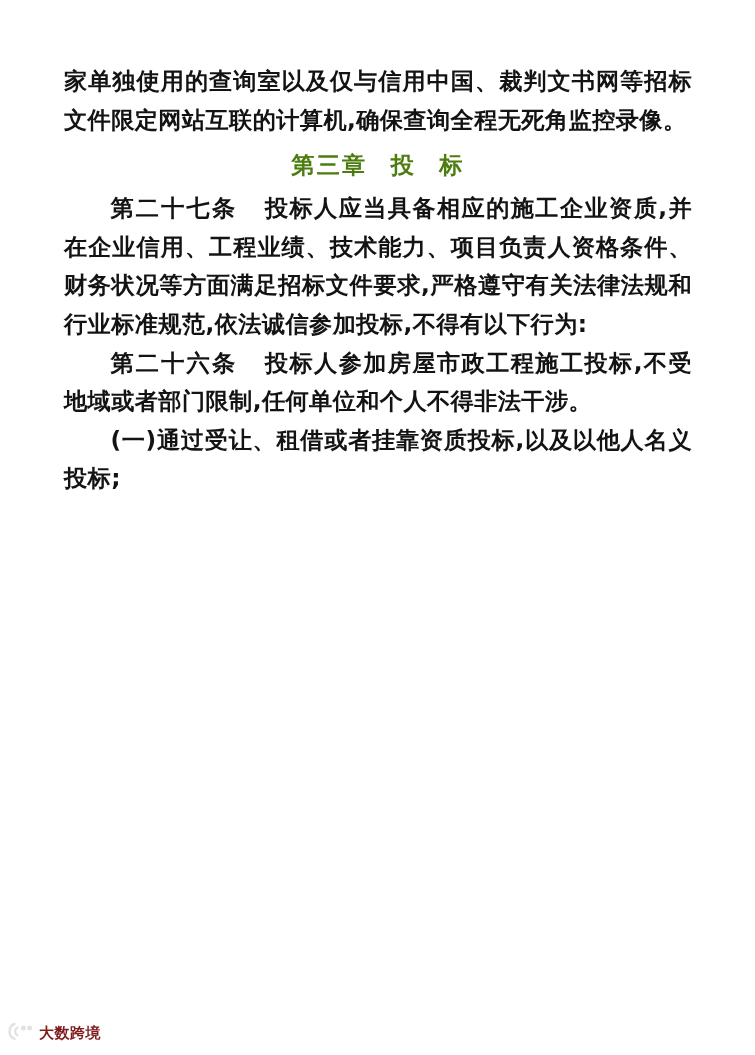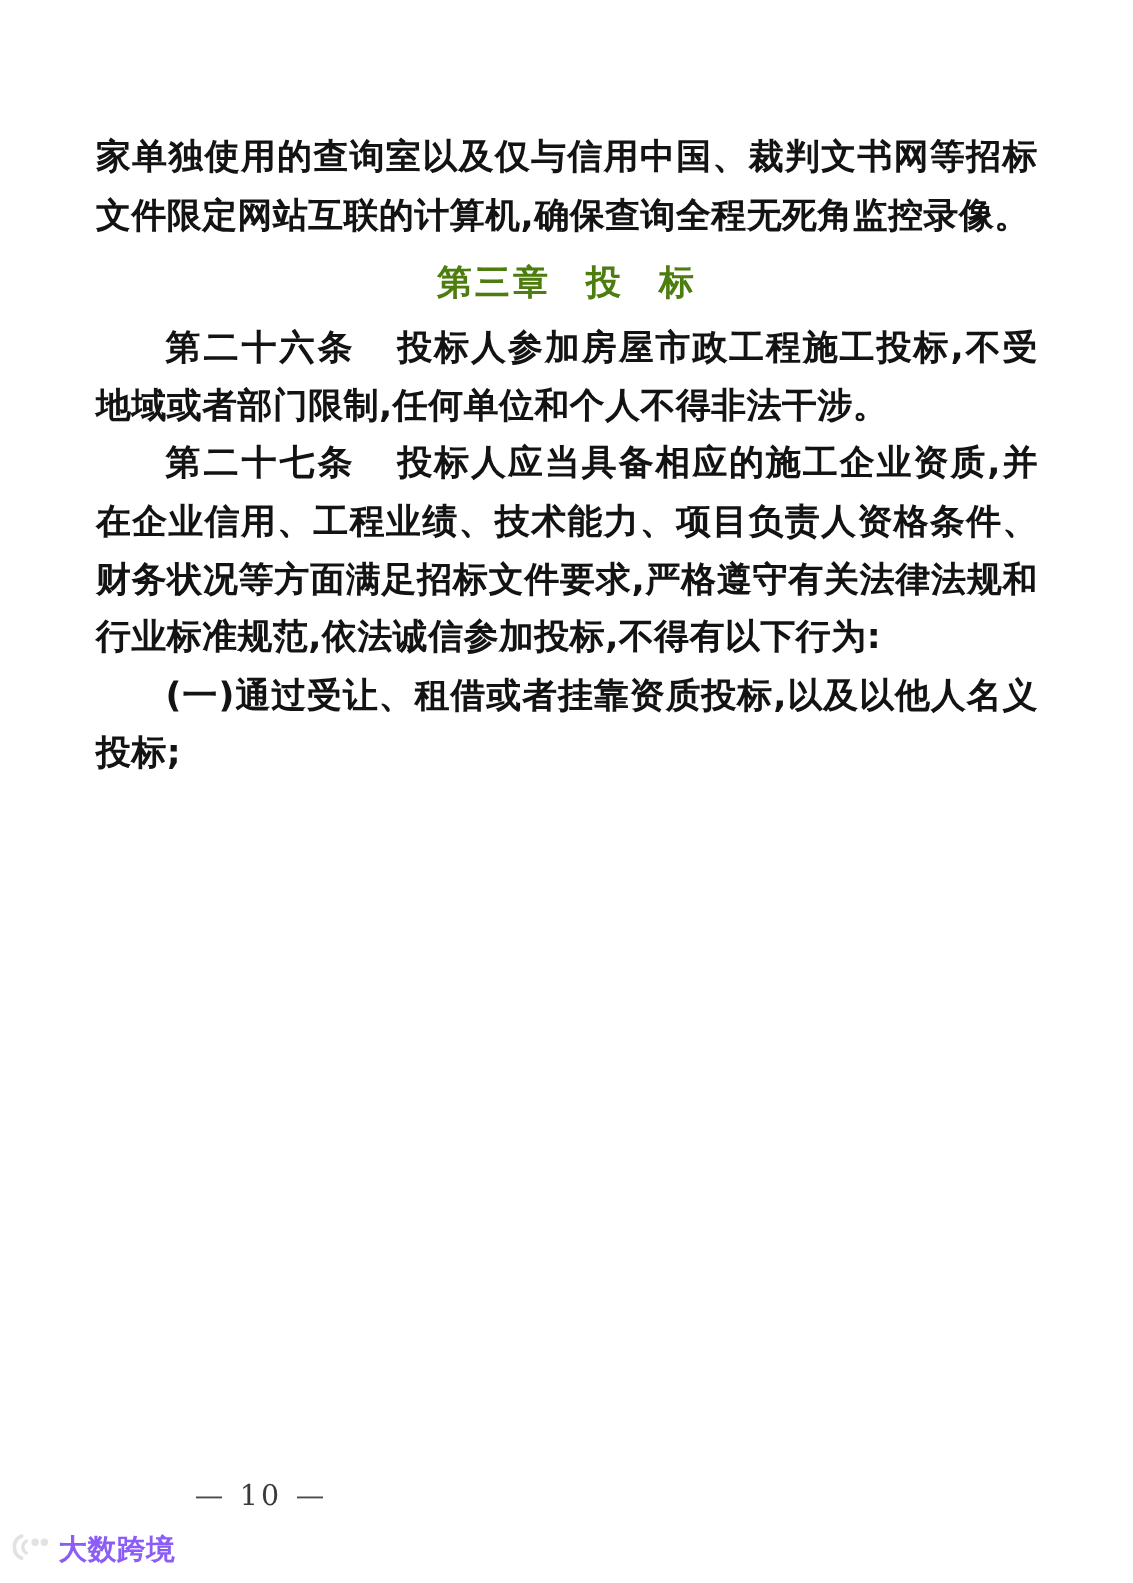--- a/index.html
+++ b/index.html
@@ -16,21 +16,20 @@
     height: 1055px;
     background: #ffffff;
     overflow: hidden;
     box-sizing: border-box;
   }
   .doc-body {
     position: absolute;
     left: 64px;
     top: 62px;
     width: 628px;
-    margin-top: 24px;
   }
   
   .para {
     font-family: "DejaVu Sans", sans-serif;
     font-size: 23.2px;
     line-height: 38.6px;
     color: #131313;
     text-align: justify;
     text-justify: inter-character;
     letter-spacing: 0.4px;
@@ -91,51 +90,50 @@
     gap: 5px;
     opacity: 1;
     pointer-events: none;
     user-select: none;
   }
   .watermark-mark {
     display: block;
   }
   .watermark-text {
     font-family: "DejaVu Sans", sans-serif;
-    font-size: 19px;
+    font-size: 15px;
     font-weight: 700;
-    color: #8b5cf6;
+    color: #7f1d1d;
     letter-spacing: 0.5px;
     line-height: 1;
   }
 </style>
 </head>
 <body>
 
 <div class="page">
 
   <div class="doc-body">
 
     <p class="para last-line-left">家单独使用的查询室以及仅与信用中国、裁判文书网等招标文件限定网站互联的计算机,确保查询全程无死角监控录像。</p>
 
 
 
     <div class="chapter"><span>第三章</span><span class="cw"></span><span>投</span><span class="cw"></span><span>标</span></div>
 
+    <p class="para indent last-line-left"><span class="art-label">第二十七条</span><span class="art-gap"></span><span>投标人应当具备相应的施工企业资质,并在企业信用、工程业绩、技术能力、项目负责人资格条件、财务状况等方面满足招标文件要求,严格遵守有关法律法规和行业标准规范,依法诚信参加投标,不得有以下行为:</span></p>
+
     <p class="para indent last-line-left"><span class="art-label">第二十六条</span><span class="art-gap"></span><span>投标人参加房屋市政工程施工投标,不受地域或者部门限制,任何单位和个人不得非法干涉。</span></p>
-
-    <p class="para indent last-line-left"><span class="art-label">第二十七条</span><span class="art-gap"></span><span>投标人应当具备相应的施工企业资质,并在企业信用、工程业绩、技术能力、项目负责人资格条件、财务状况等方面满足招标文件要求,严格遵守有关法律法规和行业标准规范,依法诚信参加投标,不得有以下行为:</span></p>
 
     <p class="para indent last-line-left">(一)通过受让、租借或者挂靠资质投标,以及以他人名义投标;</p>
 
 
 
   </div>
 
-  <div class="page-number"><span class="dash">—</span><span>10</span><span class="dash">—</span></div>
 
   <div class="watermark">
     <span class="watermark-mark">
       <svg width="26" height="19" viewBox="0 0 26 19" xmlns="http://www.w3.org/2000/svg" aria-hidden="true">
         <path d="M6.5 2 C3 3.2 1.6 6 1.6 9.4 C1.6 12.8 3 15.6 6.5 16.8" fill="none" stroke="#e2e2e2" stroke-width="2.4" stroke-linecap="round"></path>
         <path d="M9.6 5.4 C7.9 6.3 7.2 7.8 7.2 9.4 C7.2 11 7.9 12.5 9.6 13.4" fill="none" stroke="#e2e2e2" stroke-width="2.2" stroke-linecap="round"></path>
         <circle cx="15.4" cy="6.1" r="2.5" fill="#e2e2e2"></circle>
         <circle cx="21.6" cy="6.1" r="2.5" fill="#e2e2e2"></circle>
       </svg>
     </span>

